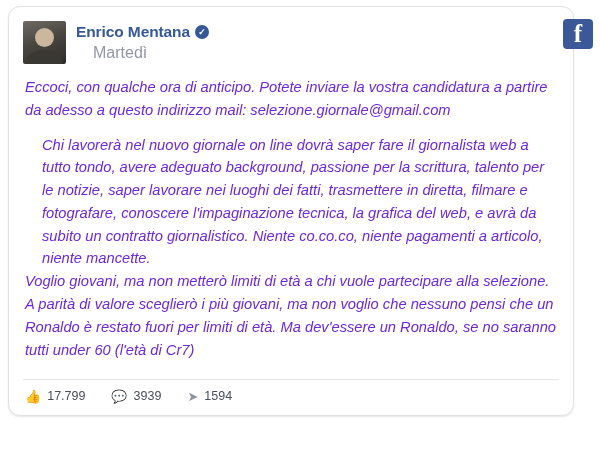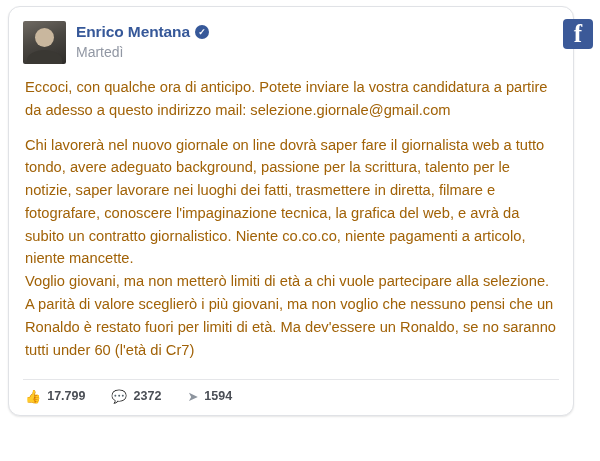--- a/index.html
+++ b/index.html
@@ -80,53 +80,56 @@
     border-radius: 50%;
     background: #365899;
     color: #ffffff;
     font-size: 9px;
     line-height: 14px;
     text-align: center;
     font-weight: bold;
     display: inline-block;
   }
   .timestamp {
-    font-size: 14px;
+    font-size: 16px;
     color: #9197a3;
     margin-top: 3px;
+    margin-left: 17px;
   }
   .fb-logo {
     position: absolute;
     right: -20px;
     top: 12px;
     width: 30px;
     height: 30px;
     border-radius: 4px;
     background: #3b5998;
     color: #ffffff;
     font-family: "Liberation Serif", serif;
     font-weight: bold;
     font-size: 25px;
     line-height: 30px;
     text-align: center;
   }
   .post-body {
     padding: 12px 16px 4px 16px;
     font-size: 14.7px;
     line-height: 1.55;
-    color: #a16207;
+    color: #6d28d9;
+    font-style: italic;
   }
   .post-body p {
     margin: 0 0 12px 0;
   }
   .post-body p:last-child {
     margin-bottom: 0;
   }
   .post-body .block-tight {
     margin-bottom: 0;
+    margin-left: 17px;
   }
   .divider {
     margin: 14px 14px 0 14px;
     border-top: 1px solid #e5e6e9;
   }
   .post-footer {
     display: flex;
     align-items: center;
     padding: 9px 16px 12px 16px;
     gap: 26px;
@@ -136,21 +139,21 @@
     align-items: center;
     font-size: 12.5px;
     color: #4b4f56;
   }
   .stat .glyph {
     margin-right: 6px;
     color: #8d949e;
     font-size: 13px;
     line-height: 1;
   }
-  .stat-value { font-weight: bold; }
+  .stat-value { font-weight: normal; }
   .arrow-glyph { font-size: 14px; }
 </style>
 </head>
 <body>
 
 <div class="post-card">
 
   <div class="post-header">
     <div class="avatar"></div>
     <div class="header-text">
@@ -171,21 +174,21 @@
 
   <div class="divider"></div>
 
   <div class="post-footer">
     <div class="stat">
       <span class="glyph">👍</span>
       <span class="stat-value">17.799</span>
     </div>
     <div class="stat">
       <span class="glyph">💬</span>
-      <span class="stat-value">2372</span>
+      <span class="stat-value">3939</span>
     </div>
     <div class="stat">
       <span class="glyph arrow-glyph">➤</span>
       <span class="stat-value">1594</span>
     </div>
   </div>
 
 </div>
 
 </body></html>

